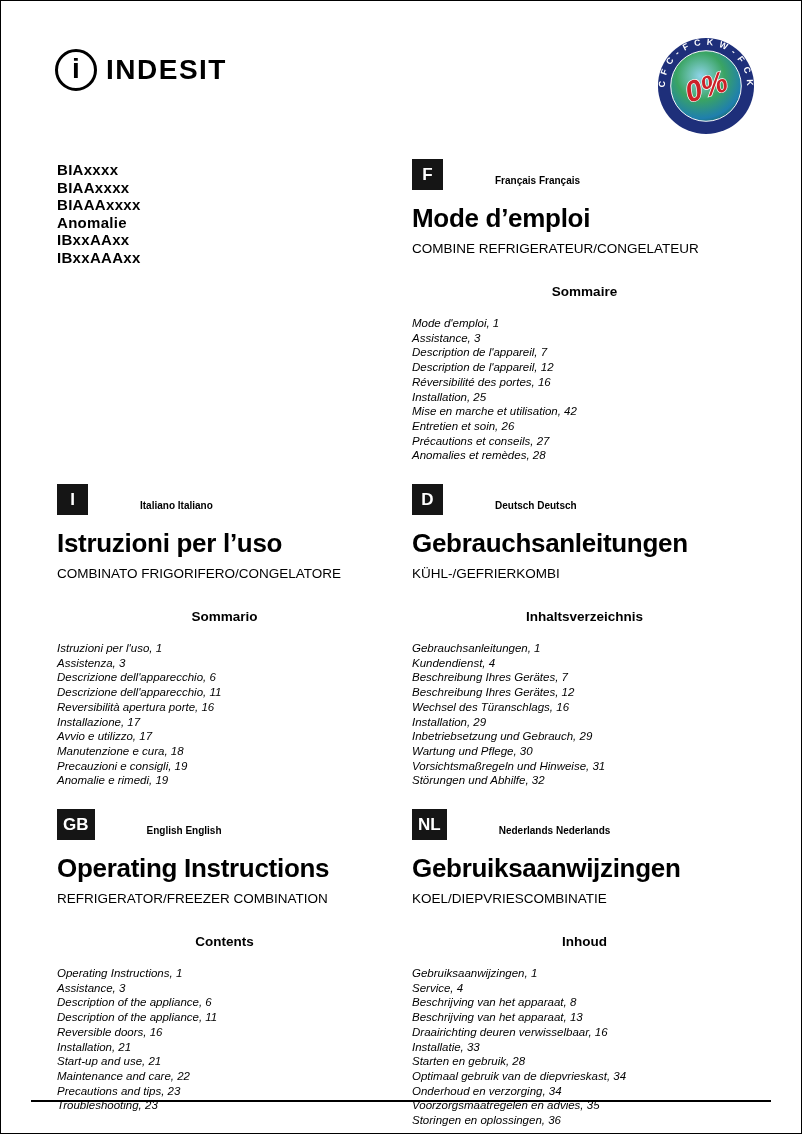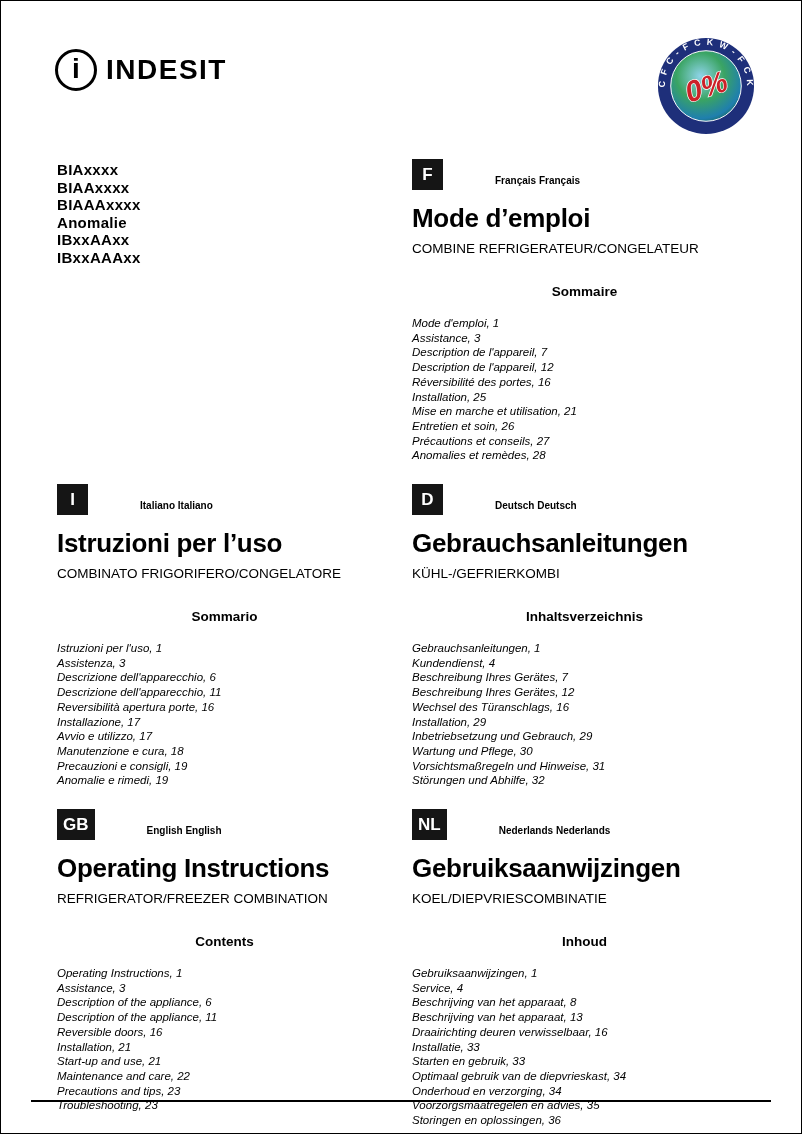--- a/index.html
+++ b/index.html
@@ -161,21 +161,21 @@
       <div class="section-title">Mode d’emploi</div>
       <div class="section-subtitle">COMBINE REFRIGERATEUR/CONGELATEUR</div>
       <div class="contents-title">Sommaire</div>
       <div class="toc">
           <div class="toc-line">Mode d'emploi, 1</div>
           <div class="toc-line">Assistance, 3</div>
           <div class="toc-line">Description de l'appareil, 7</div>
           <div class="toc-line">Description de l'appareil, 12</div>
           <div class="toc-line">Réversibilité des portes, 16</div>
           <div class="toc-line">Installation, 25</div>
-          <div class="toc-line">Mise en marche et utilisation, 21</div>
+          <div class="toc-line">Mise en marche et utilisation, 42</div>
           <div class="toc-line">Entretien et soin, 26</div>
           <div class="toc-line">Précautions et conseils, 27</div>
           <div class="toc-line">Anomalies et remèdes, 28</div>
         </div>
     </section>
 
     <section class="lang-section section-i">
       <div class="badge-row">
         <span class="lang-badge">I</span>
         <span class="lang-label">Italiano Italiano</span>
@@ -249,21 +249,21 @@
       <div class="section-title">Gebruiksaanwijzingen</div>
       <div class="section-subtitle">KOEL/DIEPVRIESCOMBINATIE</div>
       <div class="contents-title">Inhoud</div>
       <div class="toc">
           <div class="toc-line">Gebruiksaanwijzingen, 1</div>
           <div class="toc-line">Service, 4</div>
           <div class="toc-line">Beschrijving van het apparaat, 8</div>
           <div class="toc-line">Beschrijving van het apparaat, 13</div>
           <div class="toc-line">Draairichting deuren verwisselbaar, 16</div>
           <div class="toc-line">Installatie, 33</div>
-          <div class="toc-line">Starten en gebruik, 33</div>
+          <div class="toc-line">Starten en gebruik, 28</div>
           <div class="toc-line">Optimaal gebruik van de diepvrieskast, 34</div>
           <div class="toc-line">Onderhoud en verzorging, 34</div>
           <div class="toc-line">Voorzorgsmaatregelen en advies, 35</div>
           <div class="toc-line">Storingen en oplossingen, 36</div>
         </div>
     </section>
 
   </div>
 
   <div class="footer-rule"></div>

